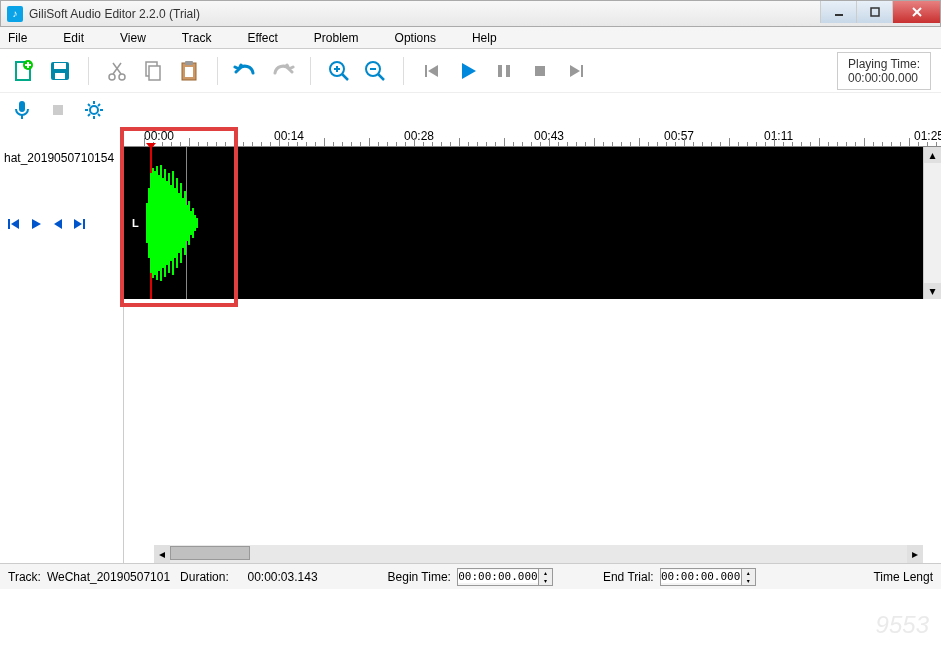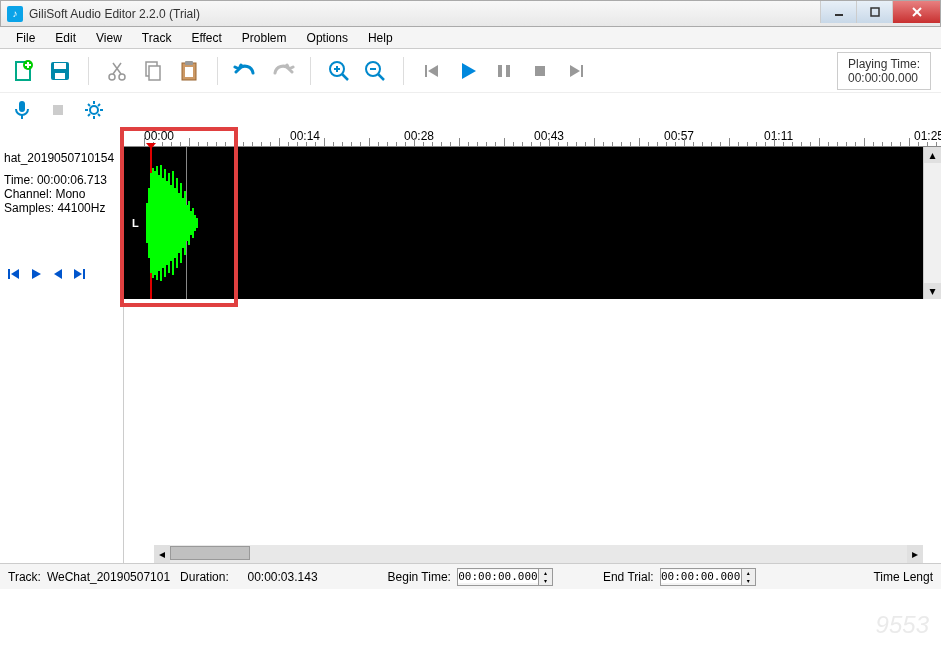--- a/index.html
+++ b/index.html
@@ -7,21 +7,21 @@
 
 .titlebar { height: 27px; background: linear-gradient(#f8f8f8, #e8e8e8); border: 1px solid #aaa; display: flex; align-items: center; padding-left: 6px; }
 .titlebar .logo { width: 16px; height: 16px; background: #0aa3e8; border-radius: 2px; display: flex; align-items: center; justify-content: center; color: #fff; font-size: 10px; margin-right: 6px; }
 .titlebar .title { flex: 1; color: #333; }
 .winbtns { display: flex; height: 100%; }
 .winbtn { width: 36px; height: 22px; display: flex; align-items: center; justify-content: center; border-left: 1px solid #ccc; }
 .winbtn.min { background: linear-gradient(#e8f0f8, #c8d8e8); }
 .winbtn.max { background: linear-gradient(#e8f0f8, #c8d8e8); }
 .winbtn.close { background: linear-gradient(#e88080, #c83030); color: #fff; width: 48px; }
 
-.menubar { height: 22px; background: #f5f5f5; border-bottom: 1px solid #ccc; display: flex; align-items: center; padding-left: 8px; gap: 4px; }
+.menubar { height: 22px; background: #f5f5f5; border-bottom: 1px solid #ccc; display: flex; align-items: center; gap: 20px; }
 .menuitem { padding: 2px 8px; cursor: default; }
 
 .toolbar { height: 44px; background: #fff; display: flex; align-items: center; padding: 4px 10px; gap: 8px; border-bottom: 1px solid #eee; }
 .tbtn { width: 28px; height: 28px; display: flex; align-items: center; justify-content: center; cursor: pointer; }
 .tsep { width: 1px; height: 28px; background: #ddd; margin: 0 6px; }
 .playing-time { margin-left: auto; font-family: monospace; font-size: 11px; color: #333; border: 1px solid #ccc; padding: 4px 10px; }
 .playing-time .lbl { display: block; }
 
 .toolbar2 { height: 34px; background: #fff; display: flex; align-items: center; padding: 0 10px; gap: 12px; }
 .tbtn2 { width: 24px; height: 24px; display: flex; align-items: center; justify-content: center; }
@@ -233,21 +233,21 @@
           <line x1="5" y1="17" x2="7" y2="15"></line>
         </g>
       </svg>
     </div>
 </div>
 
 <div class="ruler-row">
   <div class="ruler-spacer"></div>
   <div class="ruler">
     <span class="tick" style="left:20px">00:00</span>
-    <span class="tick" style="left:166px">00:14</span>
+    <span class="tick" style="left:150px">00:14</span>
     <span class="tick" style="left:280px">00:28</span>
     <span class="tick" style="left:410px">00:43</span>
     <span class="tick" style="left:540px">00:57</span>
     <span class="tick" style="left:640px">01:11</span>
     <span class="tick" style="left:790px">01:25</span>
     <div class="time-ticks">
       <div class="minor" style="left:20px;height:8px"></div>
         <div class="minor" style="left:29px;height:4px"></div>
         <div class="minor" style="left:38px;height:4px"></div>
         <div class="minor" style="left:47px;height:4px"></div>
@@ -336,25 +336,20 @@
         <div class="minor" style="left:794px;height:4px"></div>
         <div class="minor" style="left:803px;height:4px"></div>
         <div class="minor" style="left:812px;height:4px"></div>
     </div>
   </div>
 </div>
 
 <div class="main">
   <div class="sidepanel">
     <div class="filename">hat_2019050710154</div>
-    <div class="info">
-      <div><span>Time:</span> <span>00:00:06.713</span></div>
-      <div><span>Channel:</span> <span>Mono</span></div>
-      <div><span>Samples:</span> <span>44100Hz</span></div>
-    </div>
     <div class="navbtns">
       <div class="navbtn">
           <svg width="14" height="12">
             <rect x="1" y="1" width="2" height="10" fill="#05c"></rect>
             <polygon points="12,1 12,11 4,6" fill="#05c"></polygon>
           </svg>
         </div>
       <div class="navbtn">
           <svg width="12" height="12">
             <polygon points="2,1 2,11 11,6" fill="#05c"></polygon>

